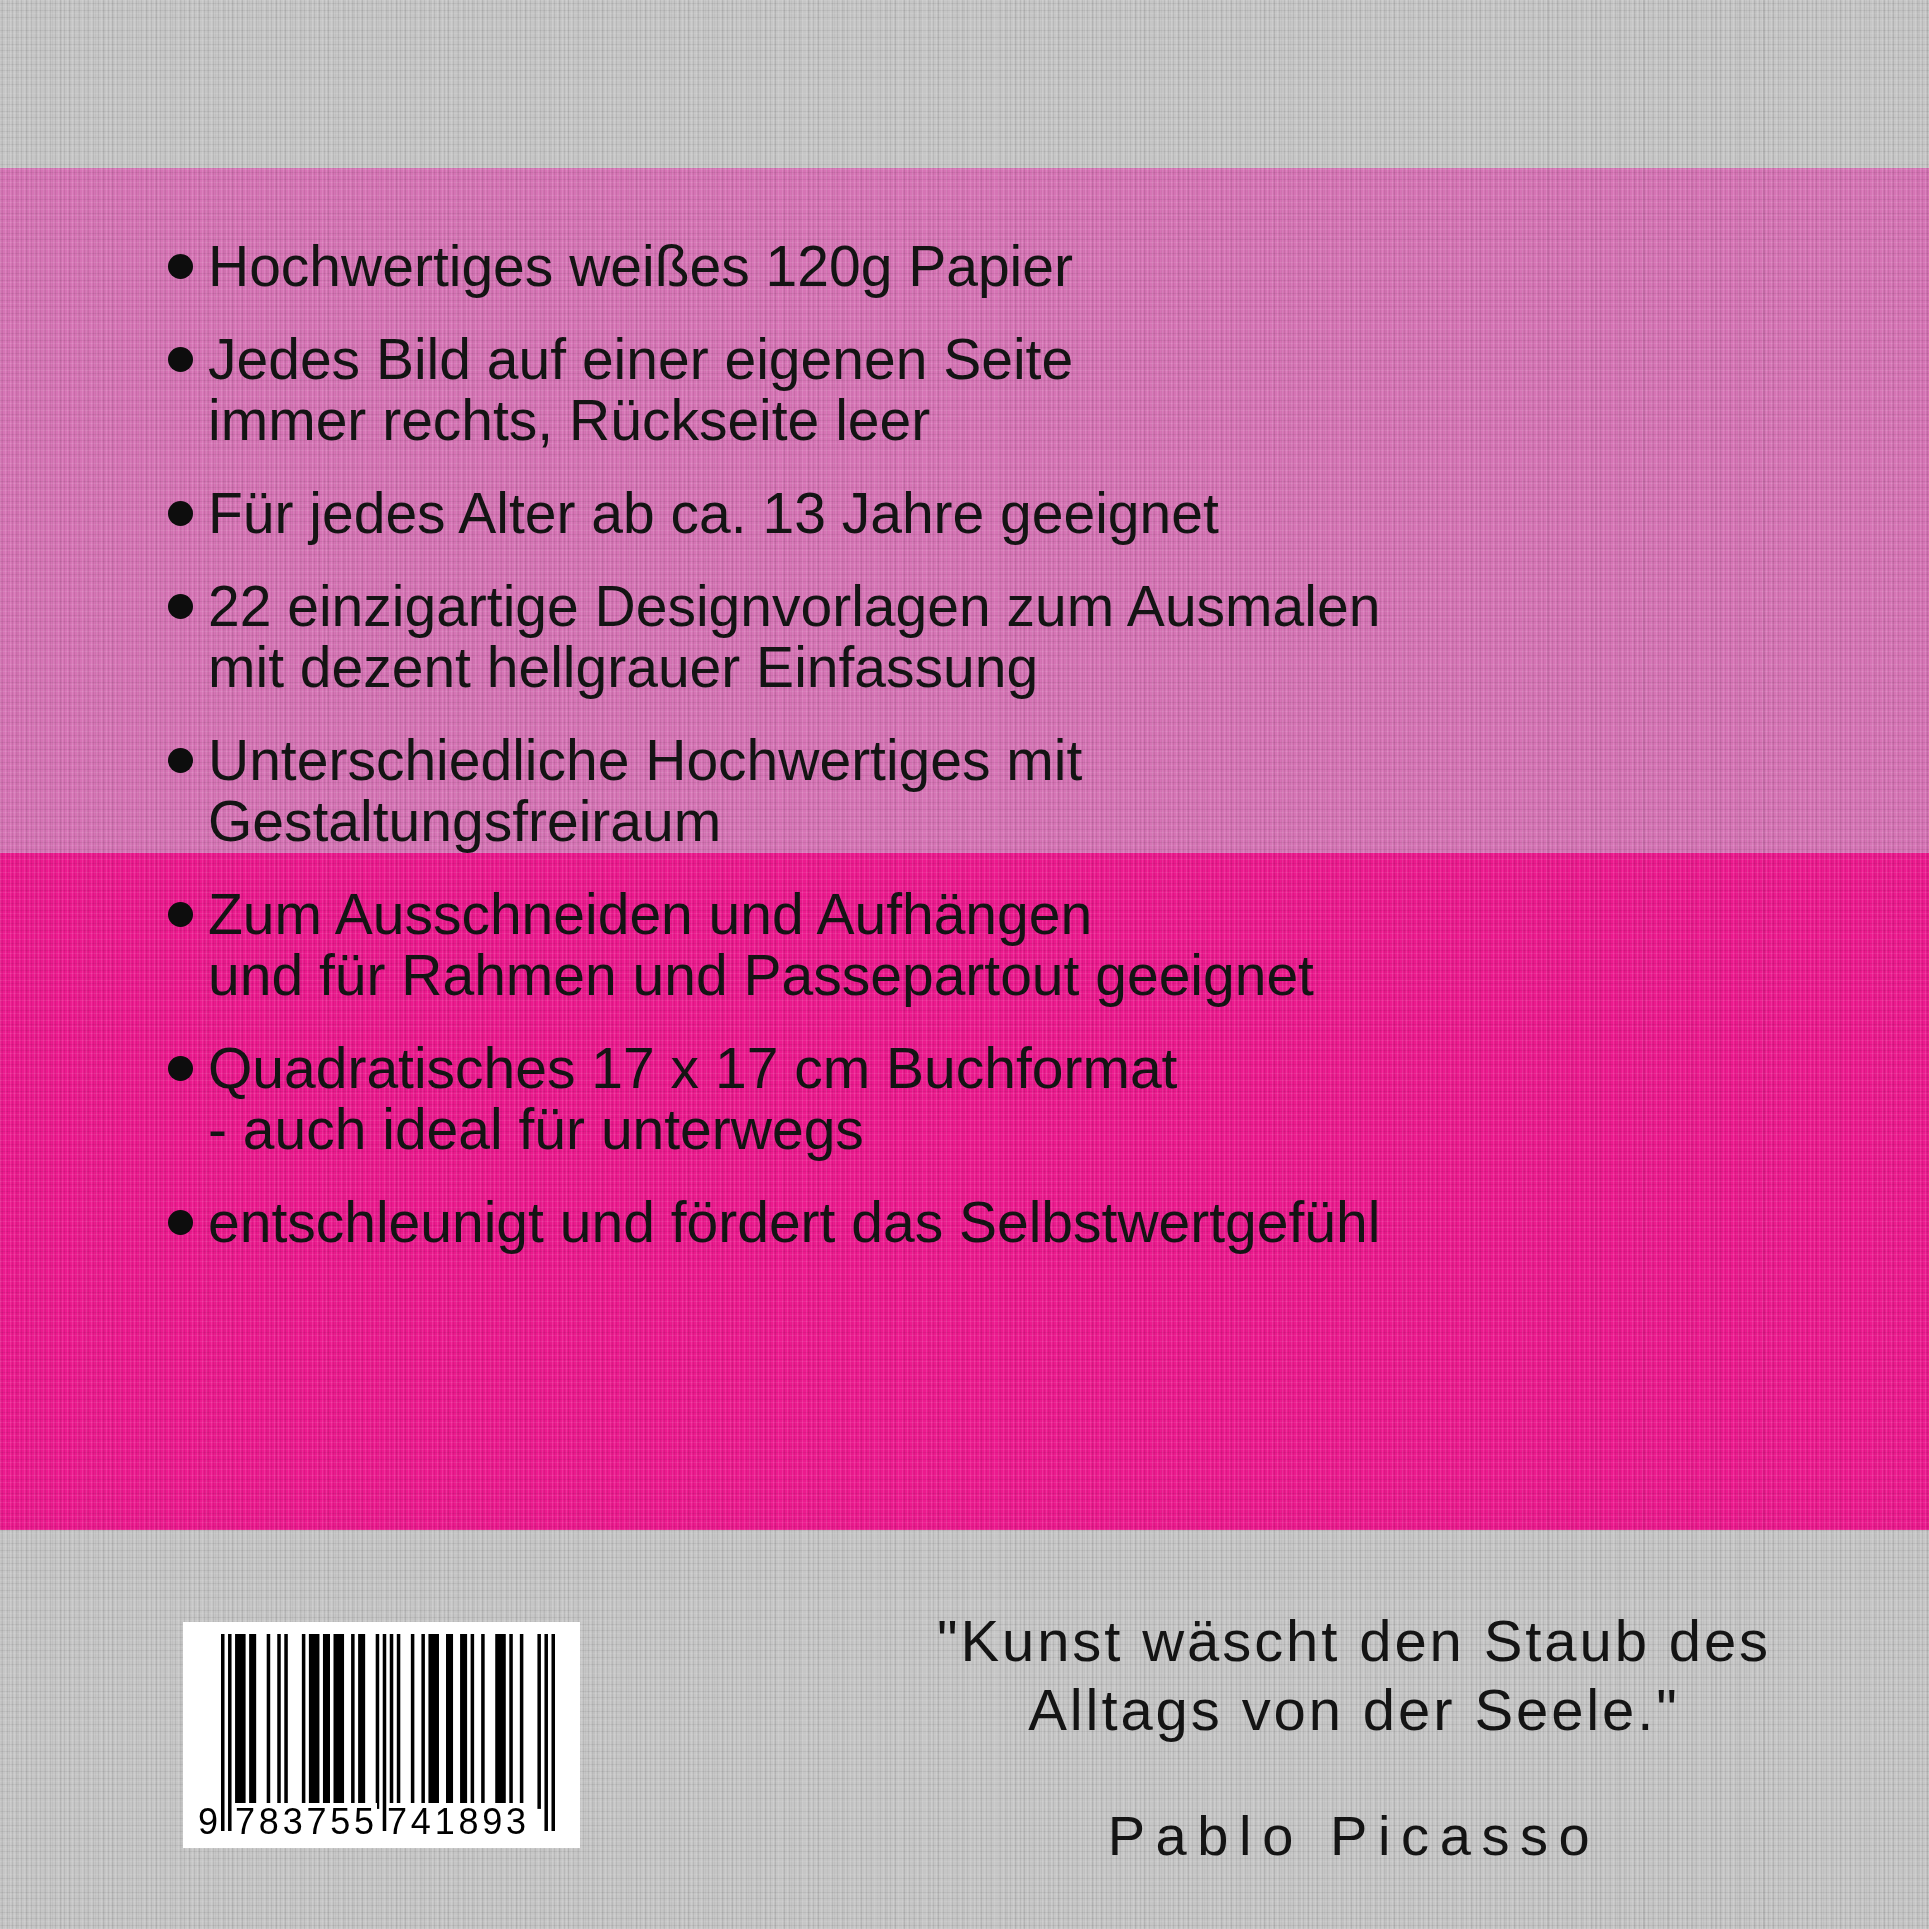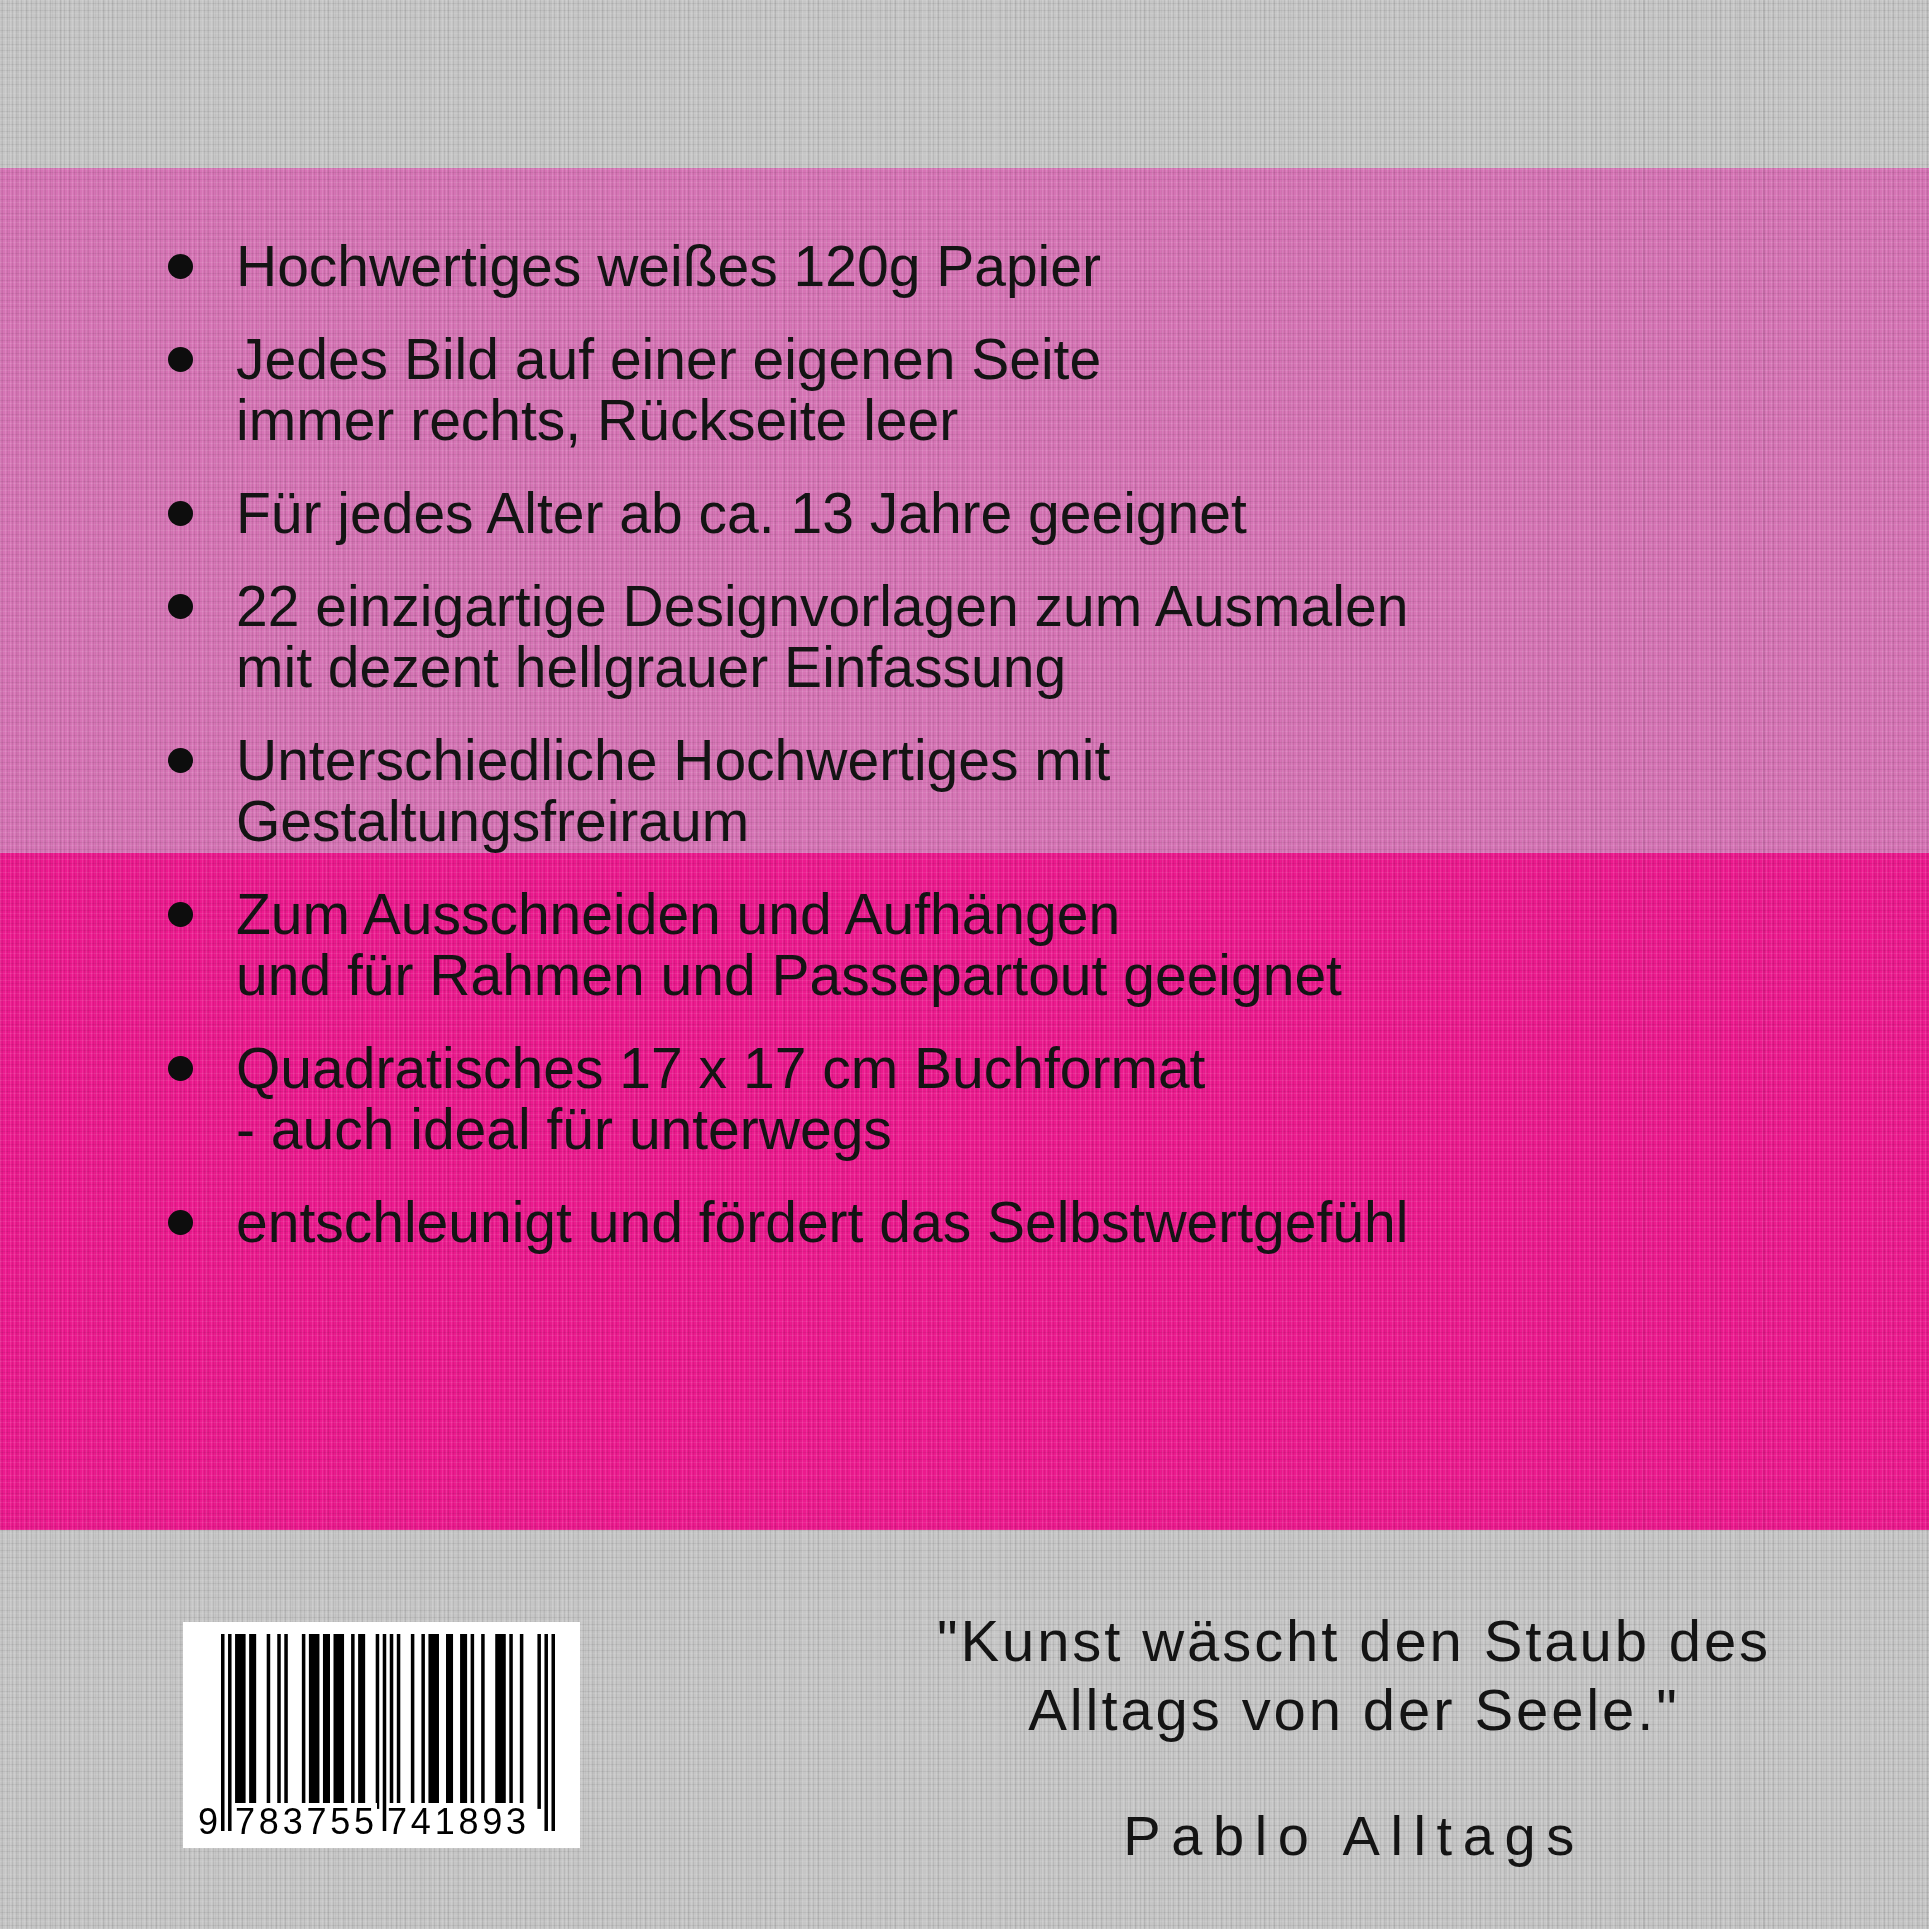--- a/index.html
+++ b/index.html
@@ -31,21 +31,21 @@
   .features {
     position: absolute;
     left: 168px; top: 236px;
     width: 1672px;
     margin: 0; padding: 0;
     list-style: none;
     z-index: 2;
   }
   .features li {
     position: relative;
-    padding-left: 68px;
+    padding-left: 40px;
     margin-bottom: 32px;
     font-size: 57px;
     line-height: 61px;
     letter-spacing: 0px;
   }
   .bullet-dot {
     position: absolute;
     left: 0; top: 18px;
     width: 25px; height: 25px;
     border-radius: 50%;
@@ -189,17 +189,17 @@
         <rect x="344.34" y="0" width="3.66" height="205"></rect>
       </svg>
     <span class="bc-digit bc-g1">9</span>
     <span class="bc-digit bc-g2">783755</span>
     <span class="bc-digit bc-g3">741893</span>
   </div>
 
   <div class="quote">
     <div class="quote-line">"Kunst wäscht den Staub des</div>
     <div class="quote-line">Alltags von der Seele."</div>
-    <div class="quote-attribution">Pablo Alltags</div>
+    <div class="quote-attribution">Pablo Picasso</div>
   </div>
 
 </div>
 
 
 </body></html>

